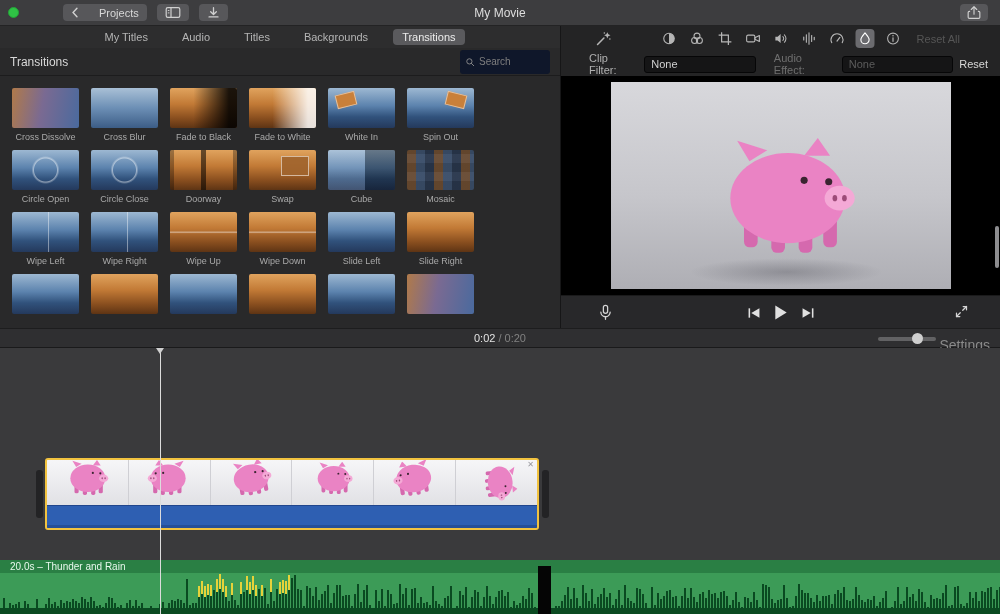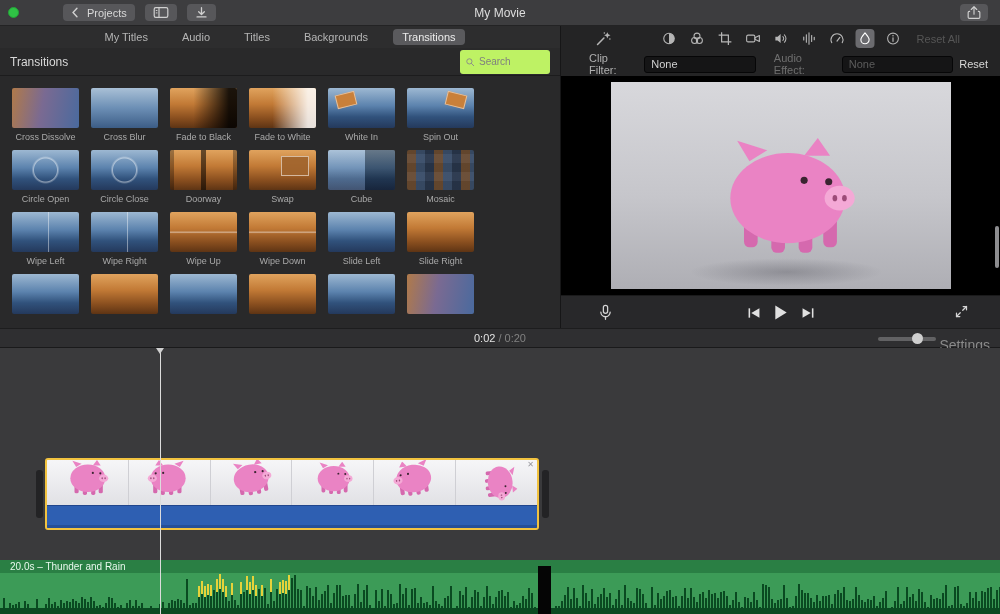--- a/index.html
+++ b/index.html
@@ -6,36 +6,36 @@
   html,body{width:1000px;height:614px;overflow:hidden;background:#2a2a2b;
     font-family:"Liberation Sans",sans-serif;-webkit-font-smoothing:antialiased}
   .icon{display:inline-flex;align-items:center;justify-content:center;color:#b5b5b5}
   .icon svg{width:100%;height:100%;display:block}
 
   
   .titlebar{position:absolute;top:0;left:0;width:1000px;height:26px;background:#3d3d3f;
     border-bottom:1px solid #232324;display:flex;align-items:center;z-index:100}
   .traffic{width:11px;height:11px;border-radius:50%;margin-left:8px}
   .traffic.green{background:#2fc245;border:1px solid #24a338}
-  .tb-btn{display:inline-flex;align-items:center;gap:8px;background:#57575a;border:none;
+  .tb-btn{display:inline-flex;align-items:center;gap:20px;background:#57575a;border:none;
     border-radius:4px;height:17px;padding:0 8px;margin-left:10px;color:#d8d8d8;font-size:11px;
     font-family:"Liberation Sans",sans-serif;cursor:default}
   .tb-btn .icon{width:13px;height:13px;color:#d0d0d0}
   .tb-btn.back{margin-left:44px}
   .tb-title{position:absolute;left:0;right:0;text-align:center;color:#dedede;font-size:12px;pointer-events:none}
   .tb-btn.share{position:absolute;right:12px;margin:0;padding:0 7px}
 
   
   .left-panel{position:absolute;top:26px;left:0;width:560px;height:302px;background:#29292a;overflow:hidden}
   .tabbar{height:22px;display:flex;align-items:center;justify-content:center;gap:16px;background:#2d2d2e}
   .tab{font-size:11px;color:#b4b4b4;padding:2px 9px;border-radius:4px;cursor:default}
   .tab.active{background:#5a5a5d;color:#ececec}
   .browser-head{height:28px;display:flex;align-items:center;padding:0 10px;border-bottom:1px solid #1c1c1d}
   .browser-title{font-size:12px;color:#d8d8d8}
-  .search{margin-left:auto;width:90px;height:16px;background:#bef264;border-radius:3px;
+  .search{margin-left:auto;width:90px;height:16px;background:#0f172a;border-radius:3px;
     display:flex;align-items:center;padding:12px 5px;gap:4px}
   .search .icon{width:10px;height:10px;color:#8a8a8a}
   .search-ph{font-size:10px;color:#7f7f7f}
   .theme-head{height:30px;line-height:30px;padding-left:13px;font-size:11px;font-weight:bold;
     color:#d8d8d8;border-bottom:1px solid #39393b}
   .tgrid{display:grid;grid-template-columns:repeat(6,67px);column-gap:12px;row-gap:8px;
     margin:12px 0 0 12px}
   .tcell{width:67px}
   .thumb{width:67px;height:40px;border-radius:2px;position:relative;overflow:hidden}
   .tlabel{margin-top:4px;font-size:9px;color:#a9a9a9;text-align:center;white-space:nowrap}

